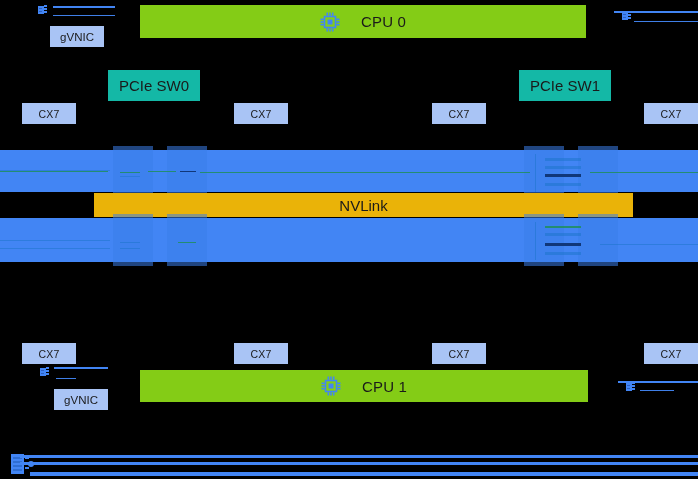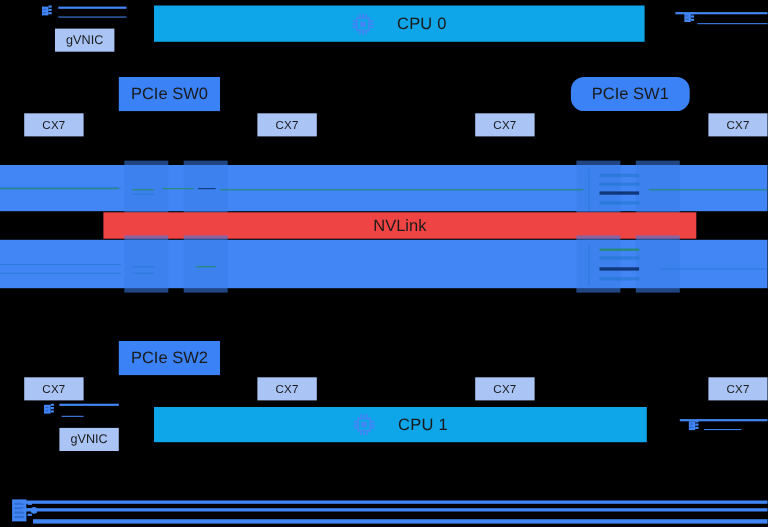--- a/index.html
+++ b/index.html
@@ -24,21 +24,21 @@
     position: absolute;
     box-sizing: border-box;
     display: flex;
     align-items: center;
     justify-content: center;
     white-space: nowrap;
   }
 
   
   .cpu-box {
-    background: #0ea5e9;
+    background: #84cc16;
     color: #1a1a1a;
     font-size: 15px;
     gap: 21px;
   }
   .cpu-label { font-size: 15px; letter-spacing: .2px; }
 
   
   .cx7-box {
     background: #a9c4f5;
     color: #1a1a1a;
@@ -49,28 +49,28 @@
 
   
   .gvnic-box {
     background: #a9c4f5;
     color: #1a1a1a;
     font-size: 11.5px;
   }
 
   
   .pcie-box {
-    background: #3b82f6;
+    background: #14b8a6;
     color: #1a1a1a;
     font-size: 15px;
   }
 
   
   .nvlink-box {
-    background: #ef4444;
+    background: #eab308;
     color: #1a1a1a;
     font-size: 15px;
   }
 
   
   .fabric-band {
     position: absolute;
     background: #4285f4;
   }
   .fabric-band-inner {
@@ -176,21 +176,21 @@
   </div>
 
   <div class="node cx7-box" style="left:234px; top:75px; width:54px; height:21px;">
     <span>CX7</span>
   </div>
 
   <div class="node cx7-box" style="left:432px; top:75px; width:54px; height:21px;">
     <span>CX7</span>
   </div>
 
-  <div class="node pcie-box" style="left:519px; top:70px; width:108px; height:31px;border-radius:12px;">
+  <div class="node pcie-box" style="left:519px; top:70px; width:92px; height:31px;">
     <span>PCIe SW1</span>
   </div>
 
   <div class="node cx7-box" style="left:644px; top:75px; width:54px; height:21px;">
     <span>CX7</span>
   </div>
 
   <div class="fabric-band" style="left:0; top:150px; width:698px; height:42px;">
     <div class="fabric-band-inner" style="left:113px; top:-4px; width:40px; height:50px;"></div>
     <div class="fabric-band-inner" style="left:167px; top:-4px; width:40px; height:50px;"></div>
@@ -232,23 +232,20 @@
     <div class="fabric-rule dark" style="left:545px; top:25px; width:36px; height:3px;"></div>
     <div class="fabric-rule" style="left:545px; top:34px; width:36px; height:3px;"></div>
     <div class="fabric-rule" style="left:535px; top:4px; width:1px; height:38px;"></div>
     <div class="fabric-rule" style="left:600px; top:26px; width:98px;"></div>
   </div>
 
   <div class="node cx7-box" style="left:22px; top:315px; width:54px; height:21px;">
     <span>CX7</span>
   </div>
 
-  <div class="node pcie-box" style="left:108px; top:310px; width:92px; height:31px;">
-    <span>PCIe SW2</span>
-  </div>
 
   <div class="node cx7-box" style="left:234px; top:315px; width:54px; height:21px;">
     <span>CX7</span>
   </div>
 
   <div class="node cx7-box" style="left:432px; top:315px; width:54px; height:21px;">
     <span>CX7</span>
   </div>
 
 

